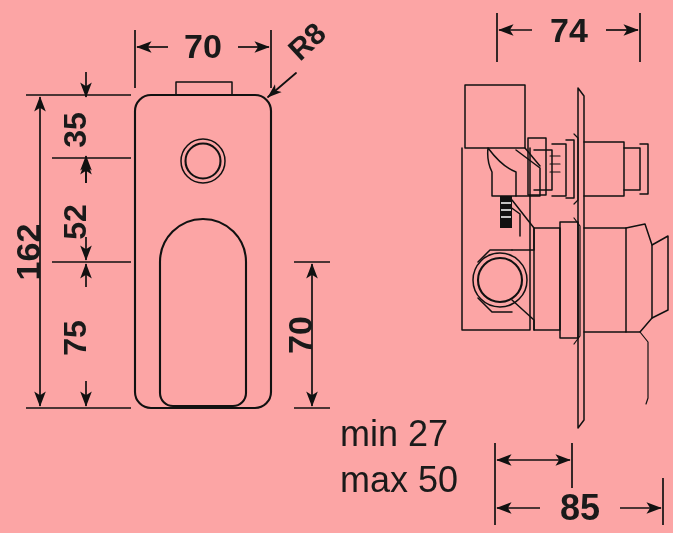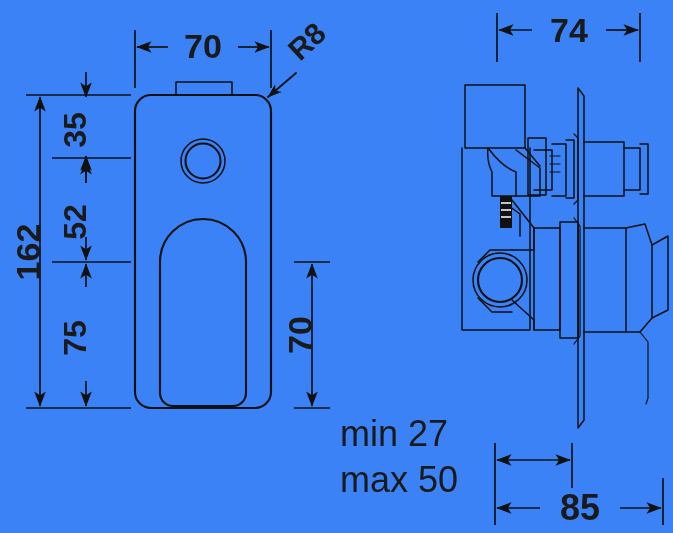--- a/index.html
+++ b/index.html
@@ -10,21 +10,21 @@
   body {
     width: 673px;
     height: 533px;
     overflow: hidden;
     font-family: "Liberation Sans", sans-serif;
   }
   #drawing-root {
     position: relative;
     width: 673px;
     height: 533px;
-    background: #3b82f6;
+    background: #fca5a5;
   }
   #drawing-svg {
     position: absolute;
     left: 0;
     top: 0;
     width: 673px;
     height: 533px;
     display: block;
   }
   .dim-text {

